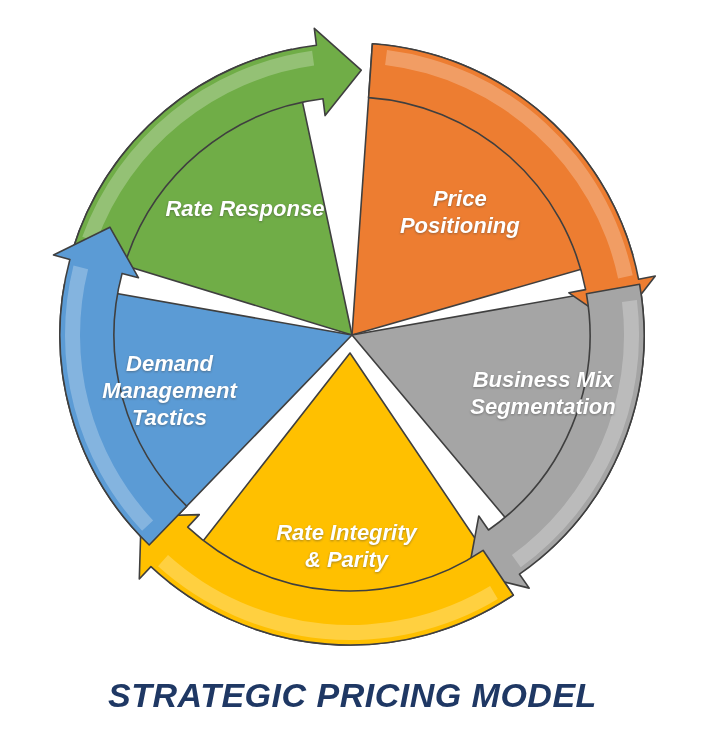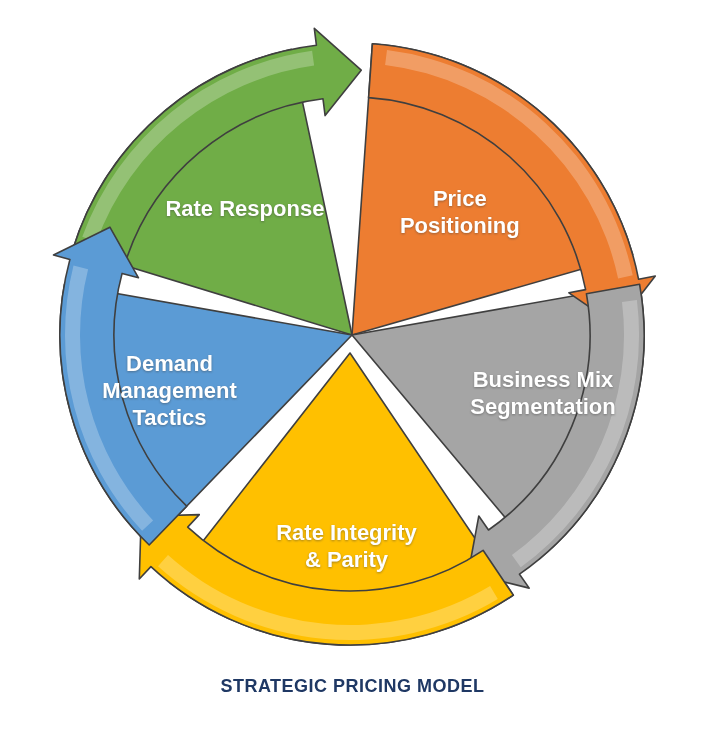--- a/index.html
+++ b/index.html
@@ -7,39 +7,40 @@
     padding: 0;
     background: #ffffff;
     font-family: "Liberation Sans", sans-serif;
   }
   .canvas {
     position: relative;
     width: 705px;
     height: 749px;
     background: #ffffff;
     overflow: hidden;
+    font-style: italic;
   }
   #diagram {
     display: block;
   }
   #diagram text {
     font-family: "Liberation Sans", sans-serif;
     font-weight: bold;
     font-size: 22px;
     fill: #ffffff;
     text-anchor: middle;
     filter: drop-shadow(0 1px 1px rgba(60,60,60,0.45));
   }
   .diagram-title {
     position: absolute;
     left: 0;
     top: 676px;
     width: 100%;
     text-align: center;
-    font-size: 18px;
+    font-size: 34px;
     font-weight: bold;
     letter-spacing: 0.5px;
   }
 </style>
 </head>
 <body>
 
 <div class="canvas">
   <svg id="diagram" width="705" height="665" viewBox="0 0 705 665">
       <g>

